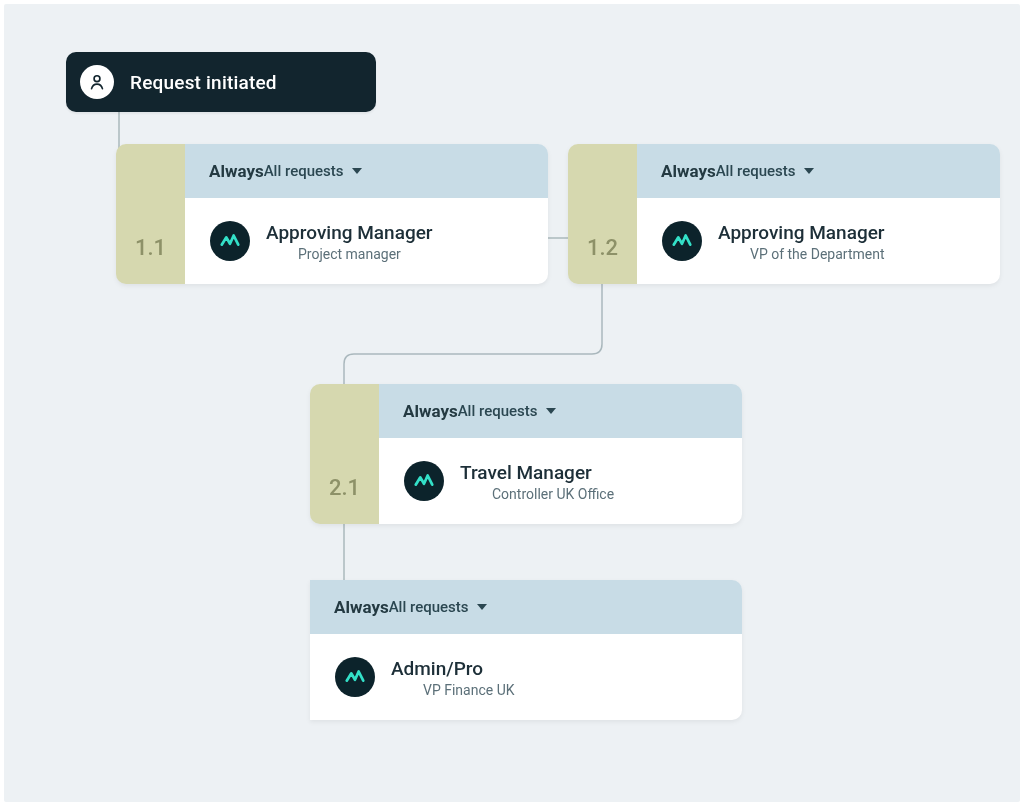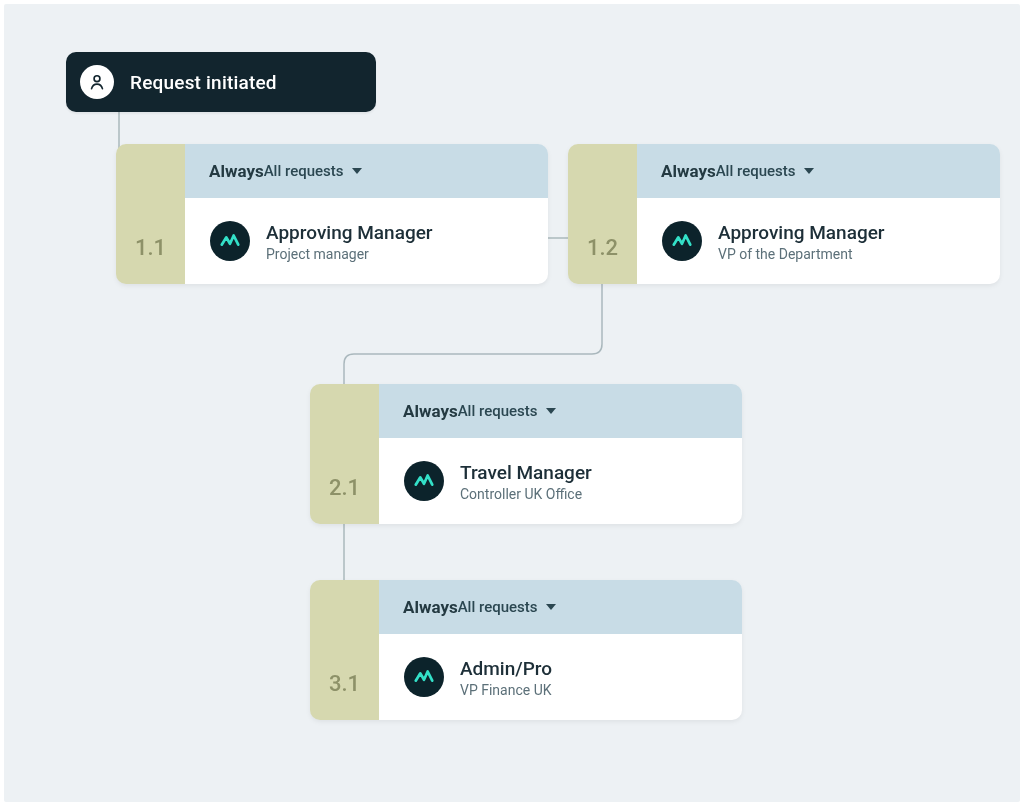--- a/index.html
+++ b/index.html
@@ -128,20 +128,21 @@
   .role { display: flex; flex-direction: column; }
   .role .title {
     color: #1d2f38;
     font-size: 19px;
     font-weight: 500;
   }
   .role .sub {
     color: #5c7079;
     font-size: 14px;
     margin-top: 2px;
+    margin-left: 32px;
   }
 
   
   svg.wires {
     position: absolute;
     left: 0; top: 0;
     width: 1016px;
     height: 798px;
     pointer-events: none;
   }
@@ -243,21 +244,20 @@
         </span>
         <span class="role">
           <span class="title">Travel Manager</span>
           <span class="sub">Controller UK Office</span>
         </span>
       </div>
     </div>
   </div>
 
   <div class="step" style="left:306px; top:576px;">
-    <div class="num">3.1</div>
     <div class="panel">
       <div class="head">
         <span class="cond">Always</span>
         <span class="sel">
           <span>All requests</span>
           <span class="chev"></span>
         </span>
       </div>
       <div class="body">
         <span class="avatar">

